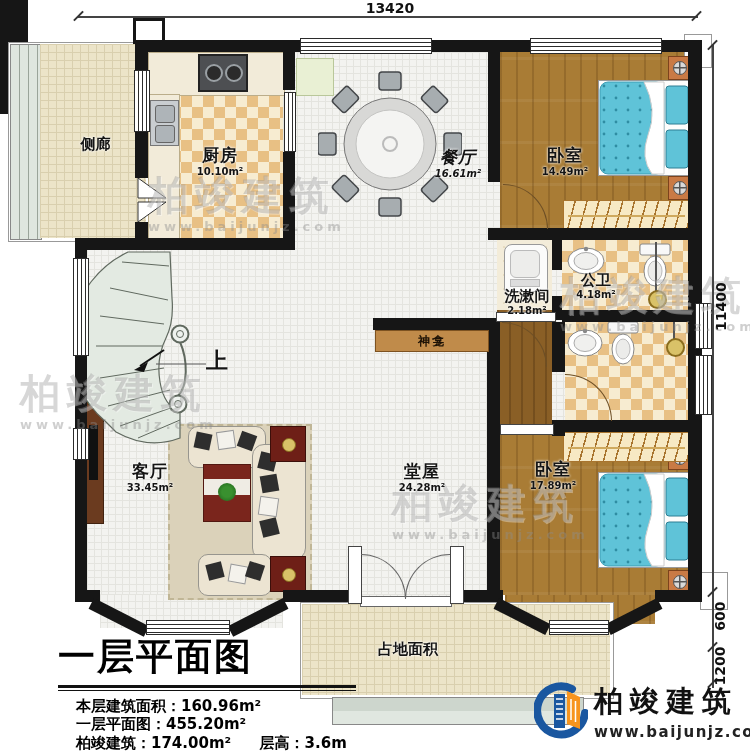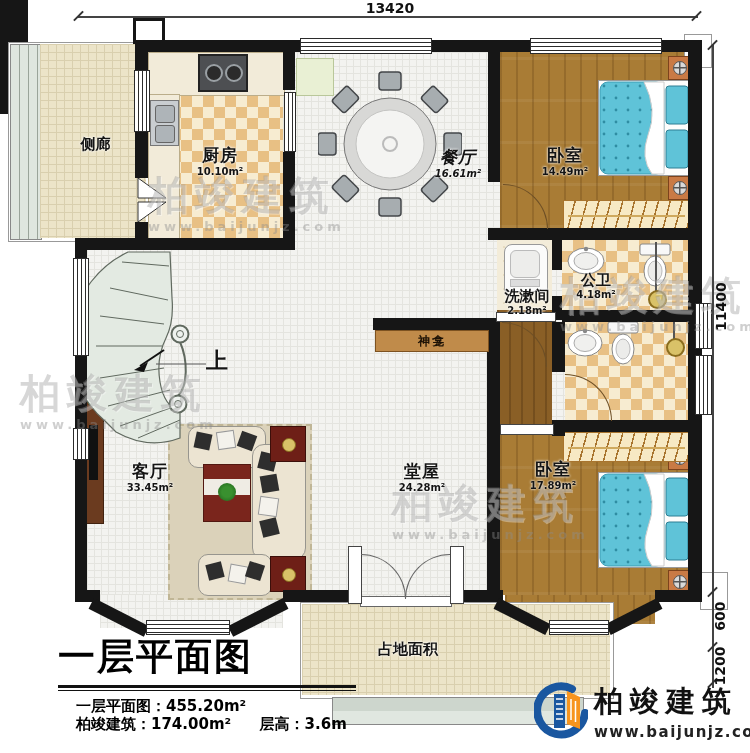--- a/index.html
+++ b/index.html
@@ -383,20 +383,23 @@
   <div class="dim" style="left:700px;top:658px;width:40px;transform:rotate(-90deg);">1200</div>
 
   <div class="titleblock" style="left:58px;top:632px;width:320px;">
     <div style="display:flex;align-items:baseline;gap:14px;">
       <span style="font-size:37px;font-weight:bold;letter-spacing:2px;">一层平面图</span>
     </div>
     <div style="width:298px;height:3px;background:#111;margin-top:3px;"></div>
     <div style="width:298px;height:1px;background:#111;margin-top:2px;"></div>
     <div style="margin:6px 0 0 18px;font-size:15px;font-weight:600;line-height:1.23;">
       <div>
+        <span>本层建筑面积：</span><span>160.96m²</span>
+      </div>
+      <div>
         <span>一层平面图：</span><span>455.20m²</span>
       </div>
       <div>
         <span>柏竣建筑：</span><span>174.00m²</span>
         <span style="display:inline-block;width:18px;"></span>
         <span>层高：</span><span>3.6m</span>
       </div>
     </div>
   </div>
 

